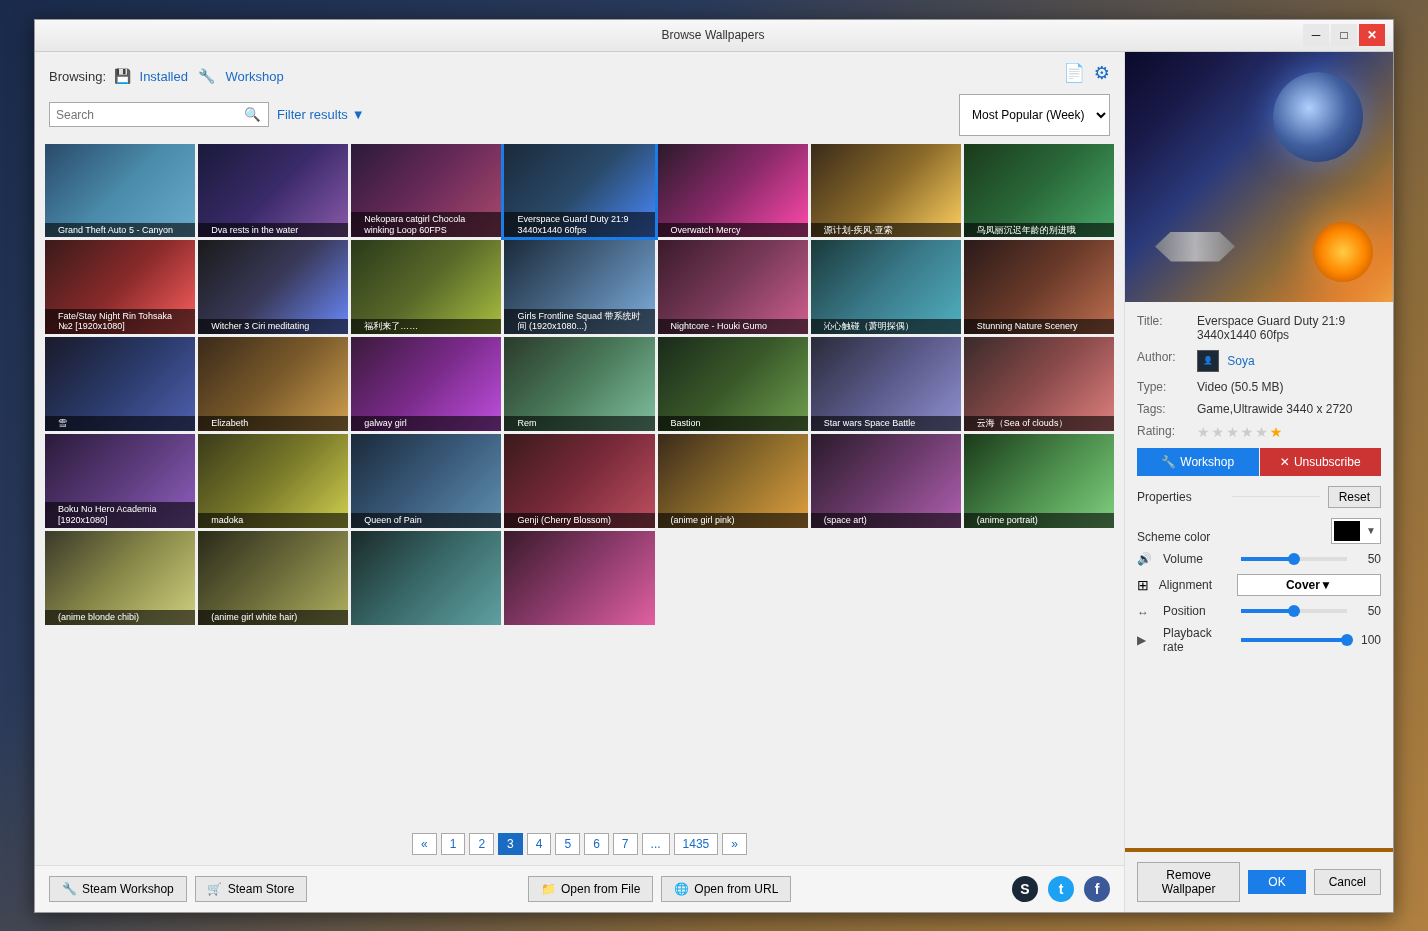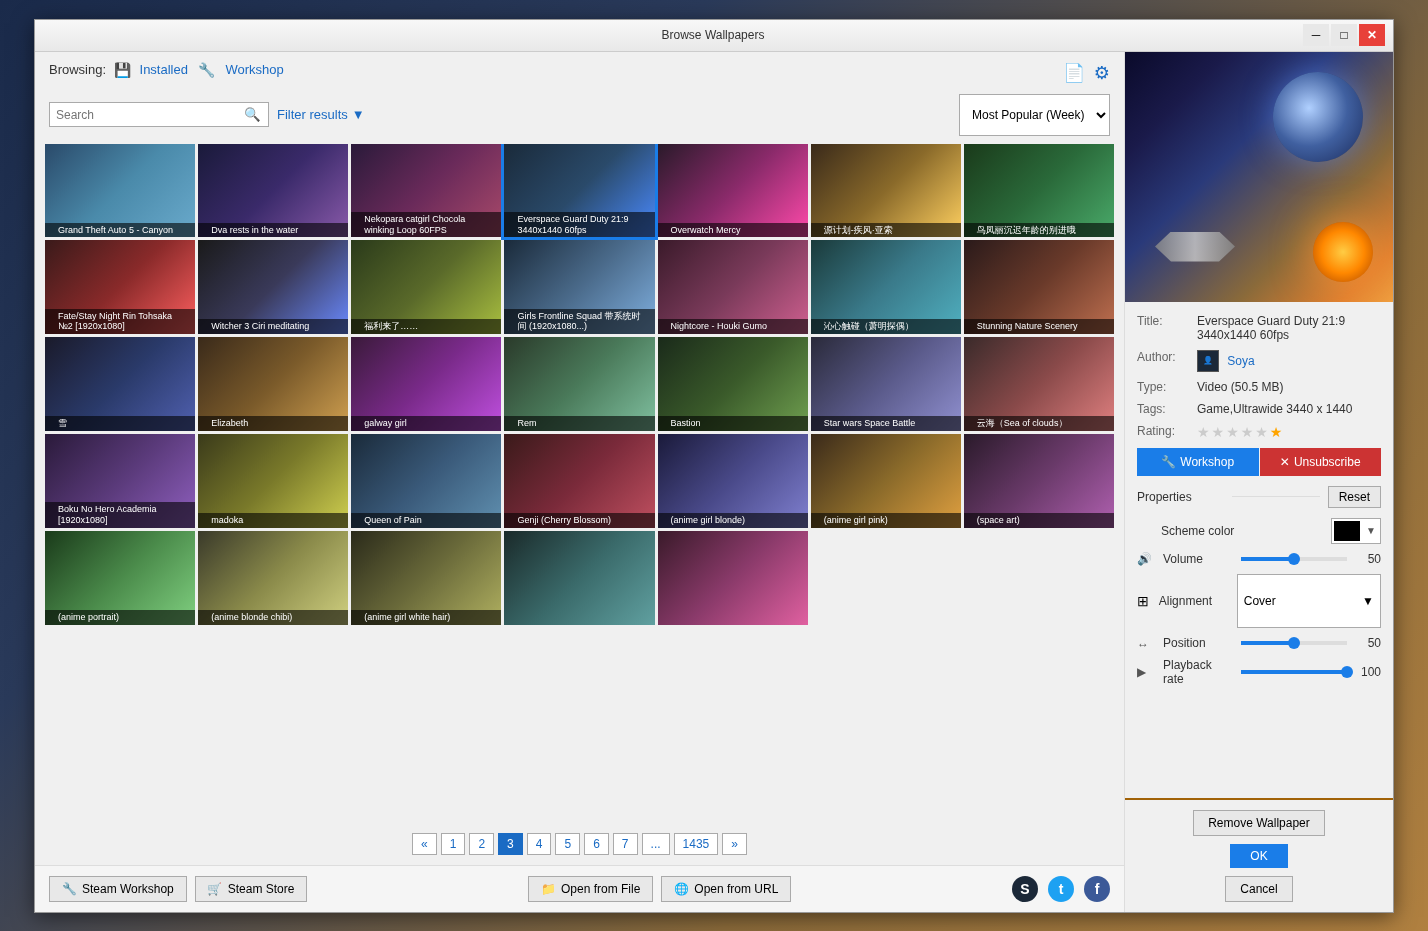--- a/index.html
+++ b/index.html
@@ -57,21 +57,21 @@
     .left-panel {
       flex: 1;
       display: flex;
       flex-direction: column;
       border-right: 1px solid #ddd;
       overflow: hidden;
     }
     .browse-header {
       padding: 10px 14px 6px;
       display: flex;
-      align-items: flex-start;
+      align-items: flex-end;
       gap: 8px;
     }
     .browse-label {
       font-size: 13px;
       color: #333;
     }
     .browse-tab {
       display: flex;
       align-items: center;
       gap: 4px;
@@ -403,23 +403,22 @@
     }
     .reset-btn {
       padding: 3px 10px;
       border: 1px solid #aaa;
       background: #e8e8e8;
       cursor: pointer;
       font-size: 12px;
     }
     .scheme-row {
       display: flex;
-      align-items: center;
+      align-items: flex-end;
       margin-bottom: 8px;
-      margin-left: 24px;
     }
     .scheme-label {
       font-size: 12px;
       color: #333;
       flex: 1;
     }
     .color-dropdown {
       display: flex;
       align-items: center;
       border: 1px solid #aaa;
@@ -494,30 +493,30 @@
       width: 72px;
       flex-shrink: 0;
     }
     .align-dropdown {
       flex: 1;
       display: flex;
       align-items: center;
       border: 1px solid #aaa;
       background: white;
       cursor: pointer;
-      padding: 19px 6px;
-      justify-content: space-between;
+      padding: 3px 6px;
+      justify-content: center;
+      font-weight: bold;
     }
     .right-footer {
       display: flex;
       align-items: center;
       padding: 10px 12px;
       gap: 8px;
-      border-top: 2px solid #a16207;
-      flex-direction: column;
+      border-top: 4px solid #a16207;
     }
     .remove-btn {
       padding: 5px 14px;
       border: 1px solid #aaa;
       background: #e8e8e8;
       cursor: pointer;
       font-size: 12px;
     }
     .ok-btn {
       padding: 5px 20px;
@@ -723,25 +722,20 @@
               </div>
               <div class="thumb">
                 <div class="thumb-bg t25"></div>
                 <div class="thumb-overlay"></div>
                 <div class="thumb-label">Queen of Pain</div>
               </div>
               <div class="thumb">
                 <div class="thumb-bg t26"></div>
                 <div class="thumb-overlay"></div>
                 <div class="thumb-label">Genji (Cherry Blossom)</div>
-              </div>
-              <div class="thumb">
-                <div class="thumb-bg t28"></div>
-                <div class="thumb-overlay"></div>
-                <div class="thumb-label">(anime girl blonde)</div>
               </div>
               <div class="thumb">
                 <div class="thumb-bg t29"></div>
                 <div class="thumb-overlay"></div>
                 <div class="thumb-label">(anime girl pink)</div>
               </div>
               <div class="thumb">
                 <div class="thumb-bg t30"></div>
                 <div class="thumb-overlay"></div>
                 <div class="thumb-label">(space art)</div>
@@ -840,21 +834,21 @@
           </span>
         </div>
 
         <div class="detail-row">
           <span class="detail-label">Type:</span>
           <span class="detail-value">Video (50.5 MB)</span>
         </div>
 
         <div class="detail-row">
           <span class="detail-label">Tags:</span>
-          <span class="detail-value">Game,Ultrawide 3440 x 1440</span>
+          <span class="detail-value">Game,Ultrawide 3440 x 2720</span>
         </div>
 
         <div class="detail-row">
           <span class="detail-label">Rating:</span>
           <span class="detail-value">
             <div class="star-row">
               <span class="star">★</span>
               <span class="star">★</span>
               <span class="star">★</span>
               <span class="star">★</span>

